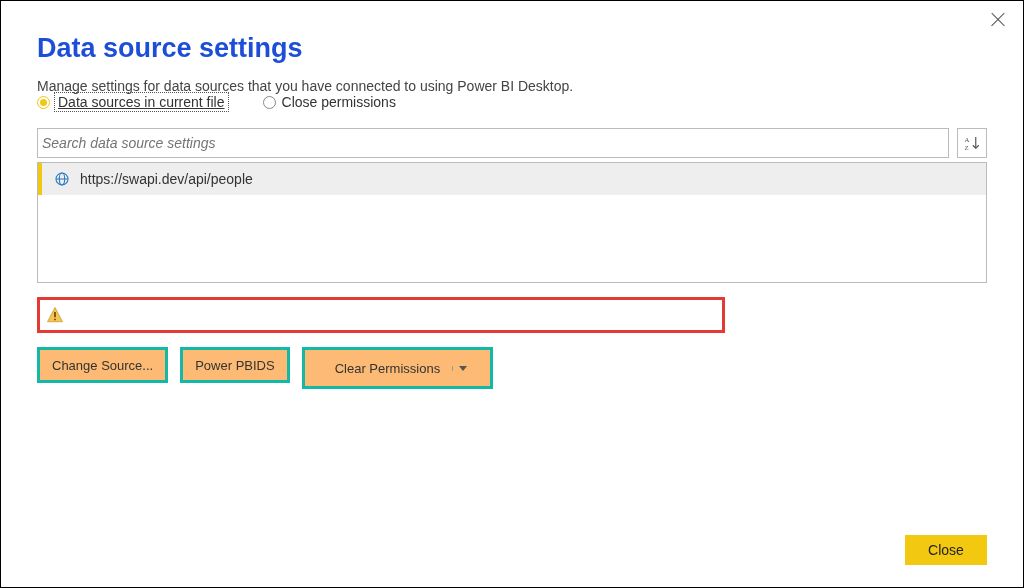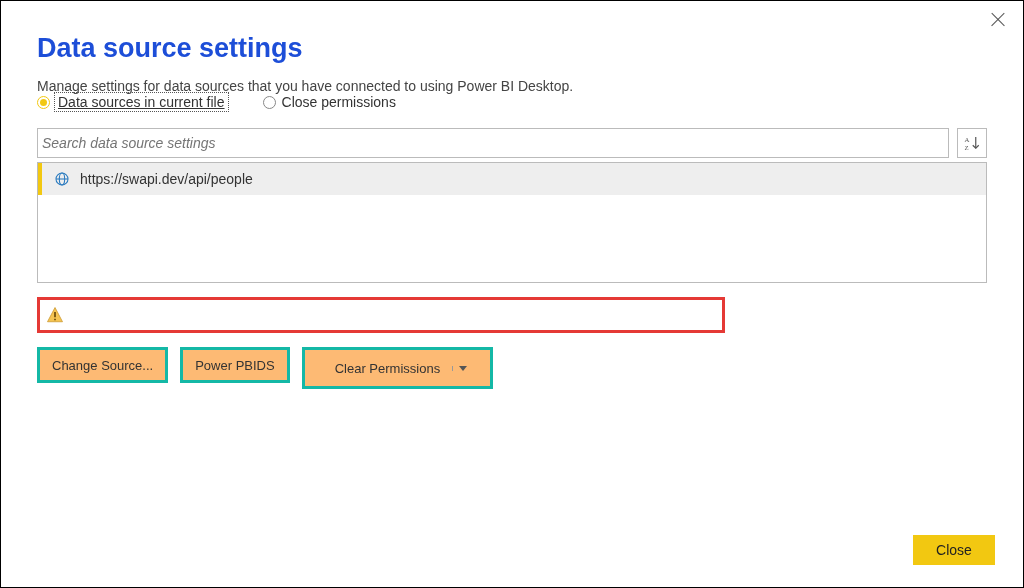--- a/index.html
+++ b/index.html
@@ -181,21 +181,21 @@
   }
   .caret-down {
     width: 0; height: 0;
     border-left: 4px solid transparent;
     border-right: 4px solid transparent;
     border-top: 5px solid #555;
   }
 
   .footer {
     position: absolute;
-    right: 28px;
+    right: 36px;
     bottom: 22px;
   }
   .close-btn {
     height: 30px;
     min-width: 82px;
     background: #f2c811;
     border: none;
     font-size: 14px;
     color: #222;
     cursor: pointer;

